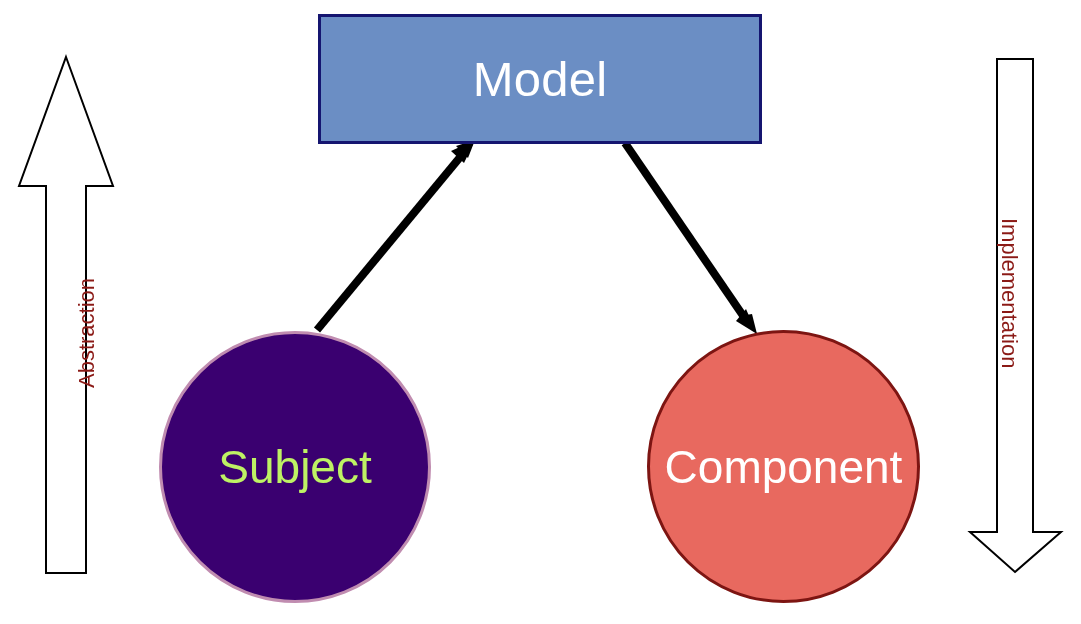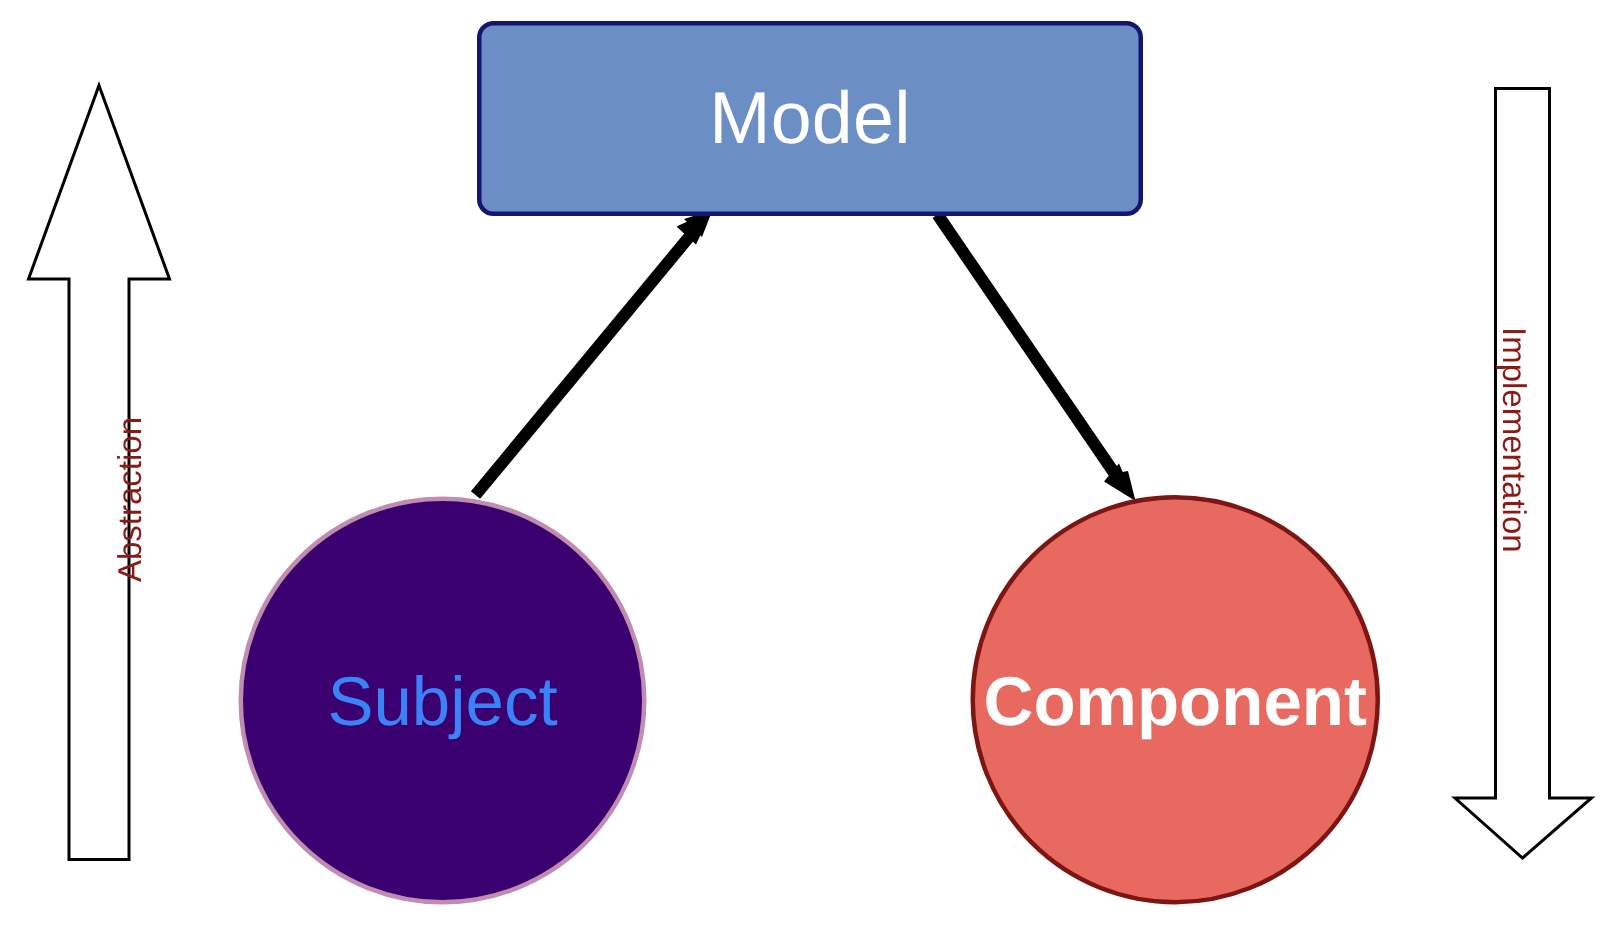--- a/index.html
+++ b/index.html
@@ -26,21 +26,20 @@
     height: 624px;
   }
 
   
   .node-box {
     position: absolute;
     box-sizing: border-box;
     display: flex;
     align-items: center;
     justify-content: center;
-    border-radius: 11px;
   }
   #model-box {
     left: 318px;
     top: 14px;
     width: 444px;
     height: 130px;
     background: #6b8ec4;
     border: 3px solid #151570;
   }
   #model-box .node-label {
@@ -62,37 +61,37 @@
   }
   #subject-circle {
     left: 159px;
     top: 331px;
     width: 272px;
     height: 272px;
     background: #3a0070;
     border: 3px solid #c08cb0;
   }
   #subject-circle .node-label {
-    color: #3b82f6;
+    color: #bef264;
     font-size: 46px;
     font-weight: 400;
     line-height: 1;
   }
   #component-circle {
     left: 647px;
     top: 330px;
     width: 273px;
     height: 273px;
     background: #e8695f;
     border: 3px solid #7d1512;
   }
   #component-circle .node-label {
     color: #ffffff;
     font-size: 46px;
-    font-weight: 700;
+    font-weight: 400;
     line-height: 1;
   }
 
   
   .edge-label {
     position: absolute;
     color: #4d4d4d;
     font-size: 37px;
     font-weight: 400;
     line-height: 1;

